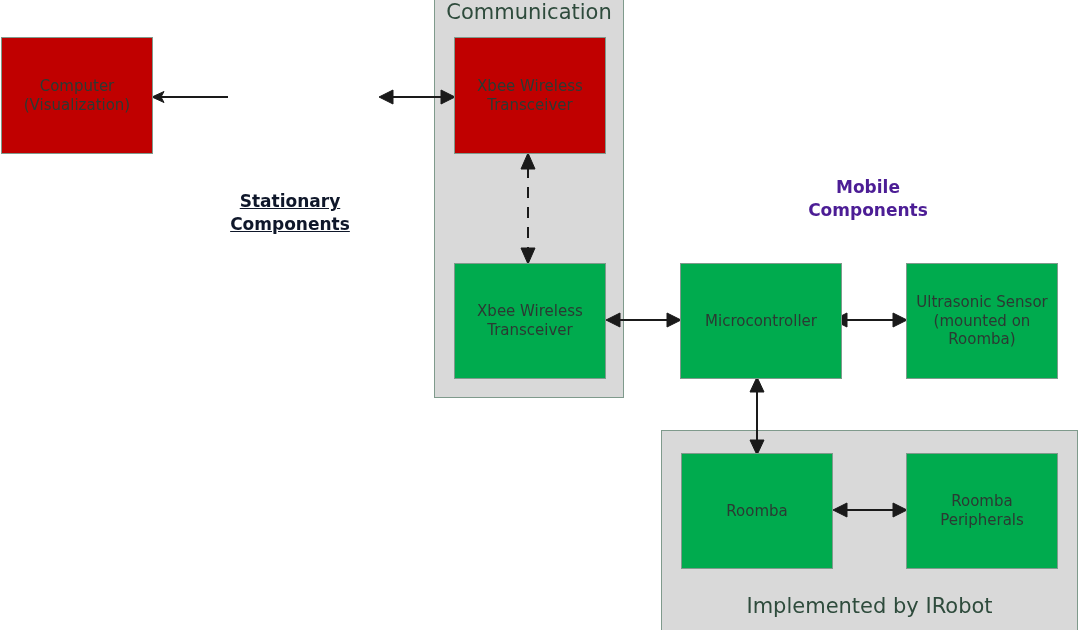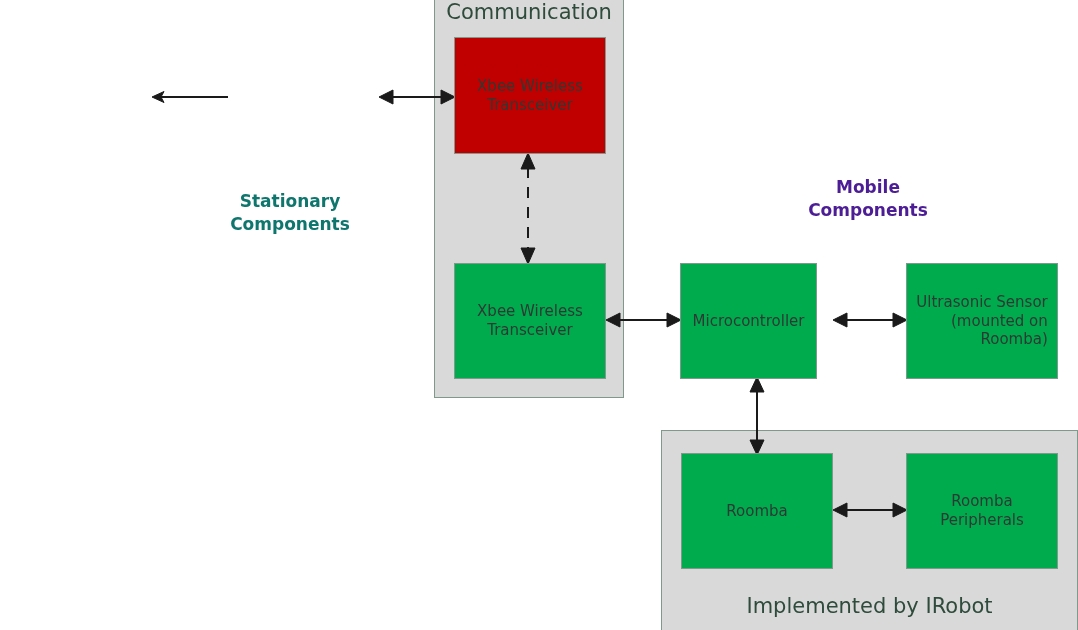--- a/index.html
+++ b/index.html
@@ -54,21 +54,21 @@
 
   
   .caption {
     position: absolute;
     font-weight: bold;
     font-size: 17px;
     line-height: 1.35;
     text-align: center;
     white-space: pre-line;
   }
-  .caption.red-text   { color: #0f766e; }
+  .caption.red-text   { color: #0f172a; text-decoration: underline; }
   .caption.green-text { color: #4c1d95; }
 
   
   .connector {
     position: absolute;
     overflow: visible;
   }
   .connector line,
   .connector path { stroke: #1a1a1a; }
 </style>
@@ -117,38 +117,42 @@
     <path d="M 11 0 L 4 15 L 18 15 Z" fill="#1a1a1a"></path>
     <path d="M 11 78 L 4 63 L 18 63 Z" fill="#1a1a1a"></path>
   </svg>
 
   <svg class="connector" style="left:833px; top:499px; width:74px; height:22px;" viewBox="0 0 74 22">
     <line x1="10" y1="11" x2="64" y2="11" stroke-width="2"></line>
     <path d="M 0 11 L 14 4 L 14 18 Z" fill="#1a1a1a"></path>
     <path d="M 74 11 L 60 4 L 60 18 Z" fill="#1a1a1a"></path>
   </svg>
 
+  <div class="node red" style="left:1px; top:37px; width:152px; height:117px;">
+    <span class="node-label" style="white-space:pre-line;">Computer
+(Visualization)</span>
+  </div>
 
 
   <div class="node red" style="left:454px; top:37px; width:152px; height:117px;">
     <span class="node-label" style="white-space:pre-line;">Xbee Wireless
 Transceiver</span>
   </div>
 
   <div class="node green" style="left:454px; top:263px; width:152px; height:116px;">
     <span class="node-label" style="white-space:pre-line;">Xbee Wireless
 Transceiver</span>
   </div>
 
-  <div class="node green" style="left:680px; top:263px; width:137px; height:116px;">
+  <div class="node green" style="left:680px; top:263px; width:162px; height:116px;">
     <span class="node-label" style="white-space:pre-line;">Microcontroller</span>
   </div>
 
   <div class="node green" style="left:906px; top:263px; width:152px; height:116px;">
-    <span class="node-label" style="white-space:pre-line;text-align:right;">Ultrasonic Sensor
+    <span class="node-label" style="white-space:pre-line;">Ultrasonic Sensor
 (mounted on
 Roomba)</span>
   </div>
 
   <div class="node green" style="left:681px; top:453px; width:152px; height:116px;">
     <span class="node-label" style="white-space:pre-line;">Roomba</span>
   </div>
 
   <div class="node green" style="left:906px; top:453px; width:152px; height:116px;">
     <span class="node-label" style="white-space:pre-line;">Roomba

